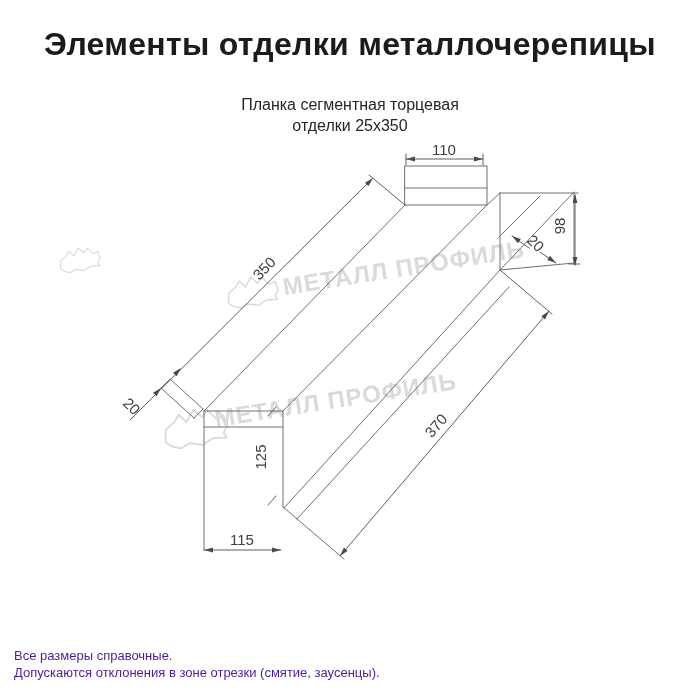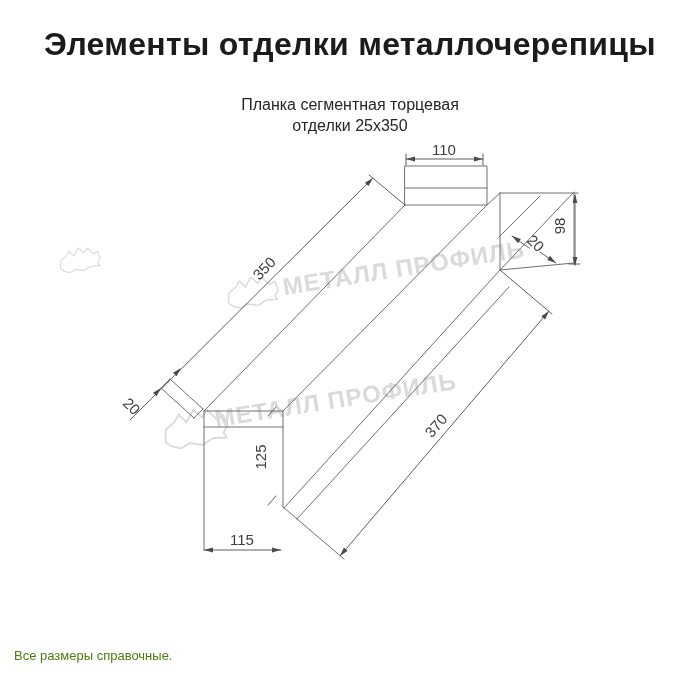--- a/index.html
+++ b/index.html
@@ -12,21 +12,21 @@
     position:absolute;top:26px;left:0;width:100%;text-align:center;
     font-size:32px;font-weight:bold;color:#1b1b1b;letter-spacing:0.3px;
   }
   .subtitle{
     position:absolute;top:94px;left:0;width:100%;text-align:center;
     font-size:16px;color:#262626;line-height:21px;
   }
   .drawing{position:absolute;left:0;top:0;width:700px;height:700px;}
   .notes{
     position:absolute;left:14px;top:647px;
-    font-size:13px;color:#4d7c0f;line-height:17px;
+    font-size:13px;color:#4c1d95;line-height:17px;
   }
   
   .wm-text{font-size:24px;font-weight:bold;fill:#dadada;letter-spacing:1px;}
   .wm-shape{fill:none;stroke:#d9d9d9;stroke-width:1.4;stroke-linejoin:round;}
   .ol{fill:none;stroke:#707070;stroke-width:1;stroke-linejoin:round;stroke-linecap:round;}
   .dl{fill:none;stroke:#5f5f5f;stroke-width:1;stroke-linecap:round;}
   .ar{fill:#4a4a4a;stroke:none;}
   .dim{font-size:15px;fill:#3e3e3e;text-anchor:middle;}
 </style>
 </head>
@@ -128,15 +128,16 @@
         <polygon class="ar" points="204,550 213,547.6 213,552.4"></polygon>
         <polygon class="ar" points="281,550 272,547.6 272,552.4"></polygon>
         <text class="dim" x="242" y="545">115</text>
       </g>
 
     </g>
   </svg>
 
   <div class="notes">
     <div>Все размеры справочные.</div>
+    <div>Допускаются отклонения в зоне отрезки (смятие, заусенцы).</div>
   </div>
 
 </div>
 
 </body></html>

